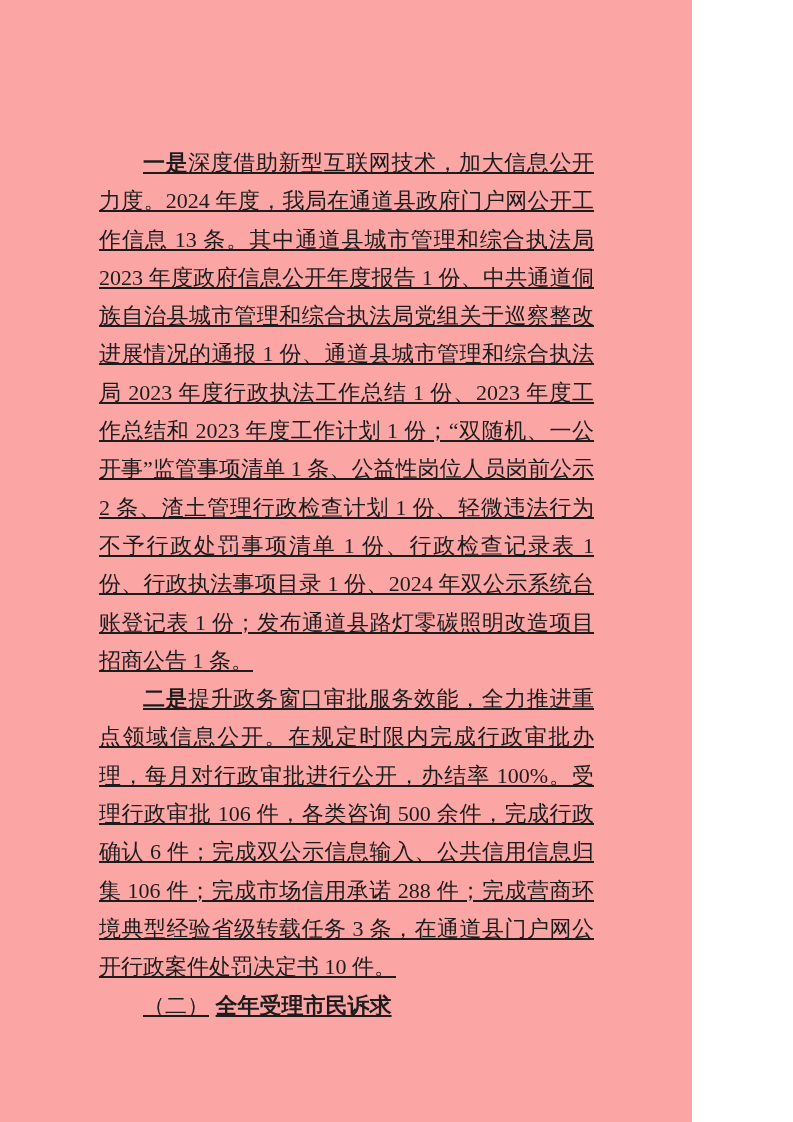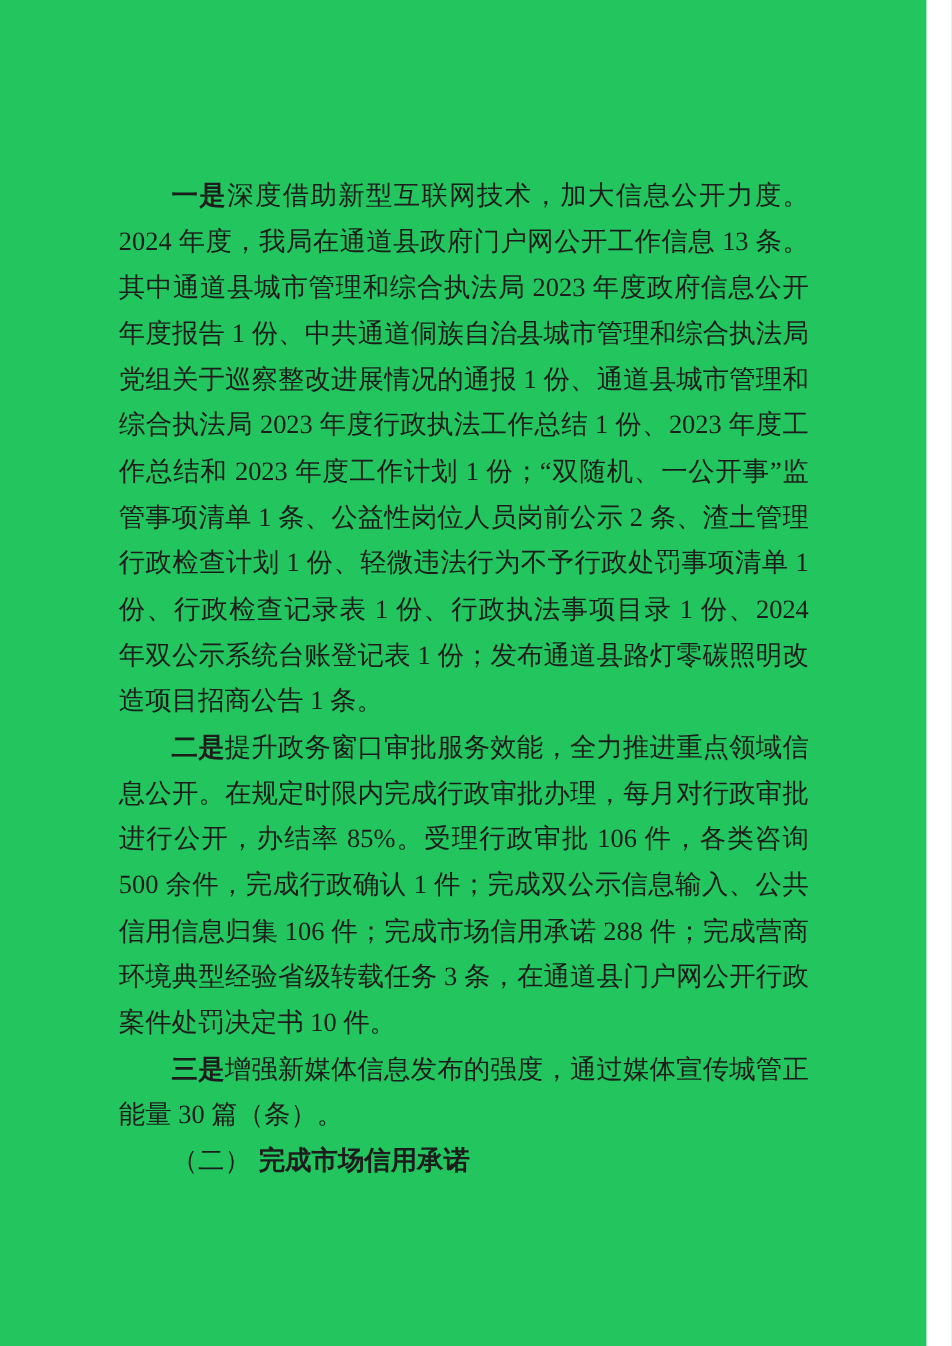--- a/index.html
+++ b/index.html
@@ -7,28 +7,29 @@
       padding: 0;
       background: #ffffff;
     }
     body {
       width: 793px;
       height: 1122px;
       overflow: hidden;
     }
     .page {
       box-sizing: border-box;
-      width: 772px;
+      width: 692px;
       height: 1122px;
       padding: 144px 98px 0 99px;
-      background: #22c55e;
+      background: #fca5a5;
       color: #1c1c1c;
       font-family: "Liberation Serif", "DejaVu Serif", serif;
       font-size: 22px;
       text-align: justify;
+      text-decoration: underline;
     }
     .para {
       margin: 0;
       line-height: 38.3px;
       text-indent: 2em;
     }
     .lead {
       font-weight: 700;
     }
     .heading {
@@ -44,20 +45,19 @@
       margin-left: 0.3em;
     }
   </style>
 </head>
 <body>
 
 <div class="page">
 
   <p class="para"><span class="lead">一是</span><span>深度借助新型互联网技术，加大信息公开力度。2024 年度，我局在通道县政府门户网公开工作信息 13 条。其中通道县城市管理和综合执法局 2023 年度政府信息公开年度报告 1 份、中共通道侗族自治县城市管理和综合执法局党组关于巡察整改进展情况的通报 1 份、通道县城市管理和综合执法局 2023 年度行政执法工作总结 1 份、2023 年度工作总结和 2023 年度工作计划 1 份；“双随机、一公开事”监管事项清单 1 条、公益性岗位人员岗前公示 2 条、渣土管理行政检查计划 1 份、轻微违法行为不予行政处罚事项清单 1 份、行政检查记录表 1 份、行政执法事项目录 1 份、2024 年双公示系统台账登记表 1 份；发布通道县路灯零碳照明改造项目招商公告 1 条。</span></p>
 
-  <p class="para"><span class="lead">二是</span><span>提升政务窗口审批服务效能，全力推进重点领域信息公开。在规定时限内完成行政审批办理，每月对行政审批进行公开，办结率 85%。受理行政审批 106 件，各类咨询 500 余件，完成行政确认 1 件；完成双公示信息输入、公共信用信息归集 106 件；完成市场信用承诺 288 件；完成营商环境典型经验省级转载任务 3 条，在通道县门户网公开行政案件处罚决定书 10 件。</span></p>
-
-  <p class="para"><span class="lead">三是</span><span>增强新媒体信息发布的强度，通过媒体宣传城管正能量 30 篇（条）。</span></p>
+  <p class="para"><span class="lead">二是</span><span>提升政务窗口审批服务效能，全力推进重点领域信息公开。在规定时限内完成行政审批办理，每月对行政审批进行公开，办结率 100%。受理行政审批 106 件，各类咨询 500 余件，完成行政确认 6 件；完成双公示信息输入、公共信用信息归集 106 件；完成市场信用承诺 288 件；完成营商环境典型经验省级转载任务 3 条，在通道县门户网公开行政案件处罚决定书 10 件。</span></p>
 
 
-  <p class="heading"><span class="heading-num">（二）</span><span class="heading-title">完成市场信用承诺</span></p>
+
+  <p class="heading"><span class="heading-num">（二）</span><span class="heading-title">全年受理市民诉求</span></p>
 
 </div>
 
 </body></html>

